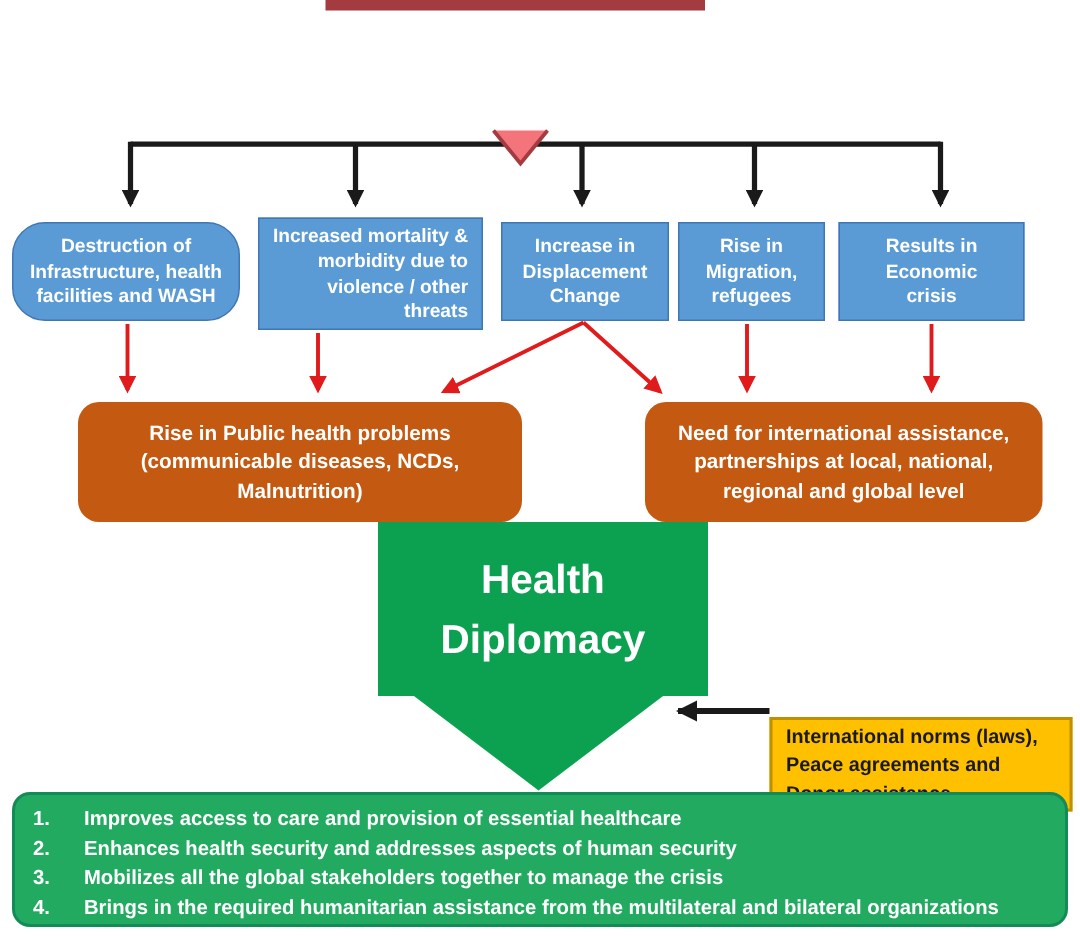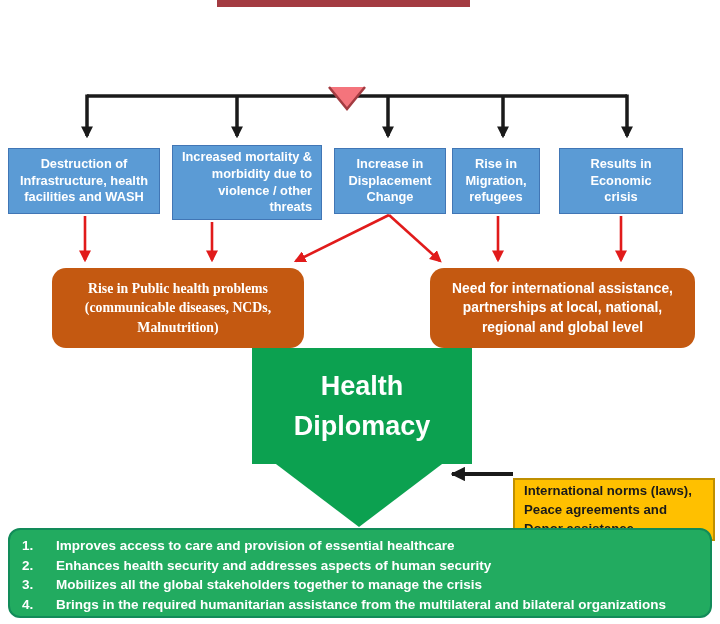--- a/index.html
+++ b/index.html
@@ -16,31 +16,31 @@
   
   #root-box{
     left:212px;top:2px;width:268px;height:88px;background:#F4747C;border:2.5px solid #A33B41;
     border-radius:14px;color:#fff;font-size:16.5px;font-weight:bold;line-height:1.55;
   }
   
   .effect{
     top:148px;height:66px;background:#5B9BD5;border:1.5px solid #4176B5;color:#fff;
     font-size:12.8px;font-weight:600;line-height:1.32;
   }
-  #effect-0{left:8px;width:152px;}
+  #effect-0{left:8px;width:152px;border-radius:22px;}
   #effect-1{left:172px;width:150px;top:145px;height:75px;text-align:right;}
   #effect-2{left:334px;width:112px;}
-  #effect-3{left:452px;width:88px;}
+  #effect-3{left:452px;width:98px;}
   #effect-4{left:559px;width:124px;}
   
   .impact{
     top:268px;height:80px;background:#C45911;border-radius:14px;color:#fff;
     font-size:13.8px;font-weight:600;line-height:1.42;
   }
-  #impact-left{left:52px;width:252px;font-family:Liberation Serif, serif;}
+  #impact-left{left:52px;width:296px;}
   #impact-right{left:430px;width:265px;}
   
   #central-box{
     left:252px;top:348px;width:220px;height:116px;background:#0CA150;color:#fff;
     font-size:27px;font-weight:bold;line-height:1.5;
   }
   
   #input-box{
     left:513px;top:442px;width:202px;height:63px;background:#FFC000;border:2px solid #BF8F00;
     color:#1a1a1a;font-size:13.2px;font-weight:600;line-height:1.45;

